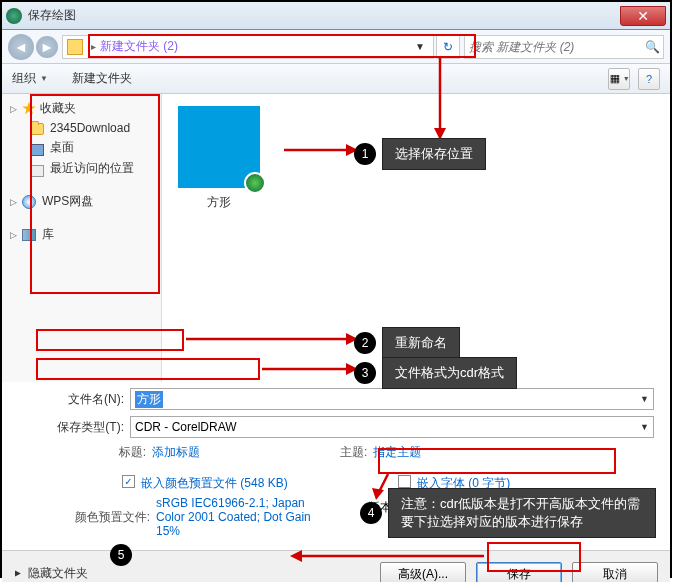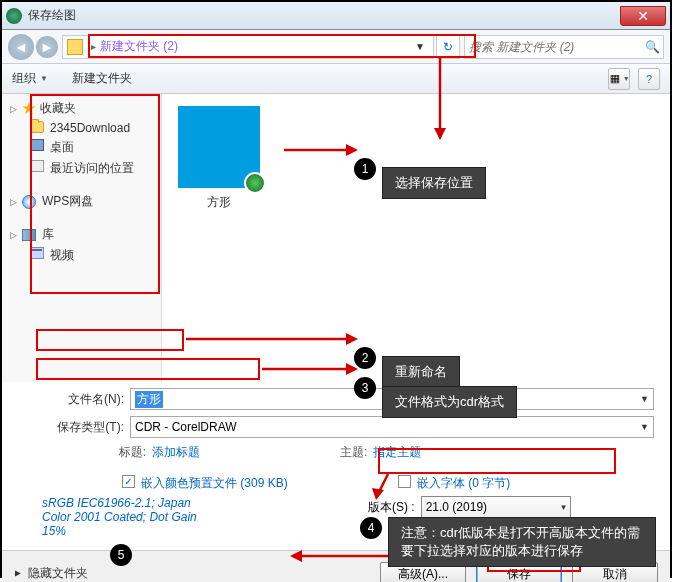--- a/index.html
+++ b/index.html
@@ -30,21 +30,21 @@
 .tb-drop { margin-left: 4px; font-size: 8px; color: #555; }
 .tb-right { margin-left: auto; display: flex; gap: 8px; }
 .tb-iconbtn { width: 22px; height: 22px; border: 1px solid #bbb; background: linear-gradient(#fff,#e8e8e8); border-radius: 2px; display: flex; align-items: center; justify-content: center; font-size: 11px; }
 
 .body-area { display: flex; height: 288px; }
 .sidebar { width: 160px; border-right: 1px solid #ddd; padding: 4px 0; background: #f8f8f8; overflow: hidden; }
 .side-group { margin-bottom: 12px; }
 .side-head { display: flex; align-items: center; padding: 2px 8px; font-size: 12px; color: #333; }
 .side-caret { width: 10px; font-size: 9px; color: #666; margin-right: 2px; }
 .star-icon { width: 14px; height: 14px; background: #ffb000; clip-path: polygon(50% 0,61% 35%,98% 35%,68% 57%,79% 91%,50% 70%,21% 91%,32% 57%,2% 35%,39% 35%); margin-right: 4px; }
-.side-item { display: flex; align-items: flex-start; padding: 2px 6px 2px 28px; font-size: 12px; color: #333; }
+.side-item { display: flex; align-items: flex-end; padding: 2px 6px 2px 28px; font-size: 12px; color: #333; }
 .folder-icon { width: 14px; height: 12px; background: #ffd96a; border: 1px solid #d4a030; border-radius: 0 2px 2px 2px; margin-right: 6px; position: relative; }
 .folder-icon::before { content: ""; position: absolute; top: -3px; left: 0; width: 6px; height: 3px; background: #ffd96a; border: 1px solid #d4a030; border-bottom: none; border-radius: 2px 2px 0 0; }
 .desk-icon { width: 14px; height: 12px; background: #7aa8d8; border: 1px solid #557; margin-right: 6px; }
 .recent-icon { width: 14px; height: 12px; background: #eee; border: 1px solid #999; margin-right: 6px; position: relative; }
 .wps-icon { width: 14px; height: 14px; border-radius: 50%; background: radial-gradient(#fff,#4a9de8); border: 1px solid #3a7cb8; margin-right: 6px; }
 .lib-icon { width: 14px; height: 12px; background: linear-gradient(90deg,#9bd,#7ac,#59b); border: 1px solid #579; margin-right: 6px; }
 .vid-icon { width: 14px; height: 12px; background: #c8d8ff; border: 1px solid #88a; margin-right: 6px; position: relative; }
 .vid-icon::before { content: ""; position: absolute; top: 1px; left: 1px; width: 10px; height: 2px; background: #668; }
 
 .content { flex: 1; padding: 12px; position: relative; }
@@ -77,21 +77,21 @@
 .hide-folders { font-size: 12px; color: #333; display: flex; align-items: center; }
 .hide-caret { display: inline-block; transform: rotate(90deg); margin-right: 4px; font-size: 10px; }
 .footer-btns { margin-left: auto; display: flex; gap: 10px; }
 .btn { width: 86px; height: 24px; border: 1px solid #888; background: linear-gradient(#fff,#e4e4e4); font-size: 12px; text-align: center; line-height: 22px; border-radius: 2px; }
 .btn.primary { border: 1px solid #3a7cc8; box-shadow: 0 0 0 1px #7ab8f0 inset; }
 
 
 .red-box { position: absolute; border: 2px solid #e00000; pointer-events: none; }
 .callout { position: absolute; display: flex; align-items: center; pointer-events: none; }
 .callout-num { width: 22px; height: 22px; border-radius: 50%; background: #000; color: #fff; font-size: 12px; display: flex; align-items: center; justify-content: center; margin-right: 6px; flex-shrink: 0; }
-.callout-box { background: #414141; color: #fff; font-size: 13px; padding: 6px 12px; border: 1px solid #222; white-space: nowrap; margin-top: 29px; }
+.callout-box { background: #414141; color: #fff; font-size: 13px; padding: 6px 12px; border: 1px solid #222; white-space: nowrap; }
 .callout-box.multi { white-space: normal; width: 268px; line-height: 1.4; }
 
 svg.arrow-svg { position: absolute; pointer-events: none; overflow: visible; }
 svg.arrow-svg line, svg.arrow-svg path { stroke: #d00000; stroke-width: 2.5; fill: none; }
 svg.arrow-svg polygon { fill: #d00000; }
 </style>
 </head>
 <body>
 
 <div class="window">
@@ -159,24 +159,20 @@
           <span class="wps-icon"></span>
           <span>WPS网盘</span>
         </div>
       </div>
       <div class="side-group">
         <div class="side-head">
           <span class="side-caret">▷</span>
           <span class="lib-icon"></span>
           <span>库</span>
         </div>
-        <div class="side-item">
-            <span class="vid-icon"></span>
-            <span>视频</span>
-          </div>
       </div>
     </div>
 
     <div class="content">
       <div class="thumb">
         <div class="thumb-img">
           <div class="thumb-badge"></div>
         </div>
         <div class="thumb-label">方形</div>
       </div>
@@ -203,24 +199,25 @@
       <div class="meta-link">添加标题</div>
       <div class="meta-label" style="width:auto; margin-left:140px;">主题:</div>
       <div class="meta-link">指定主题</div>
     </div>
   </div>
 
   <div class="options">
     <div class="opt-col">
       <div class="chk-row" style="padding-left:80px;">
         <span class="chk checked"></span>
-        <span class="opt-link" style="width:160px;">嵌入颜色预置文件 (309 KB)</span>
+        <span class="opt-link" style="width:160px;">嵌入颜色预置文件 (548 KB)</span>
       </div>
       <div class="meta-row">
-        <div class="opt-link" style="width:170px;font-style:italic;">sRGB IEC61966-2.1; Japan Color 2001 Coated; Dot Gain 15%</div>
+        <div class="meta-label" style="width:114px;">颜色预置文件:</div>
+        <div class="opt-link" style="width:170px;">sRGB IEC61966-2.1; Japan Color 2001 Coated; Dot Gain 15%</div>
       </div>
     </div>
     <div class="opt-col">
       <div class="chk-row" style="padding-left:50px;">
         <span class="chk"></span>
         <span class="opt-link">嵌入字体 (0 字节)</span>
       </div>
       <div class="ver-row" style="padding-left:20px;">
         <span class="ver-label">版本(S) :</span>
         <div class="ver-select">

